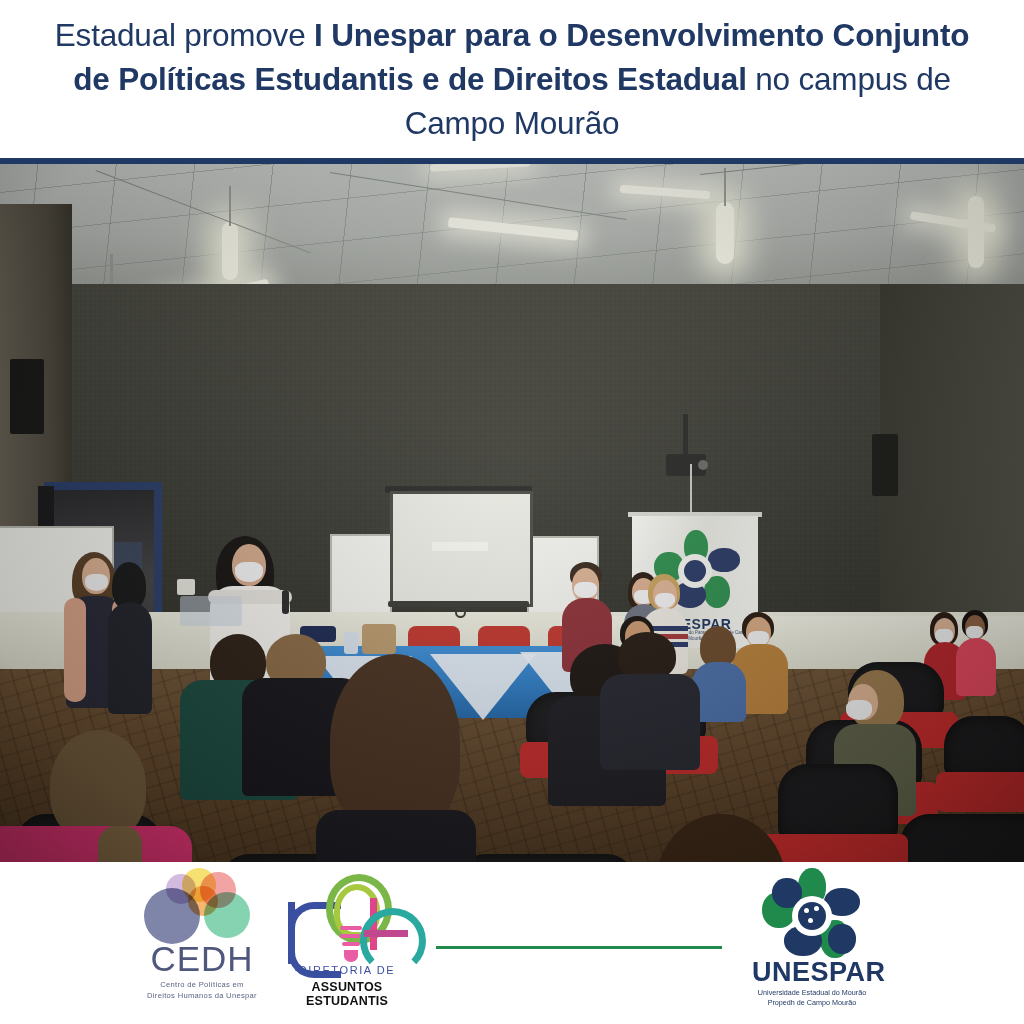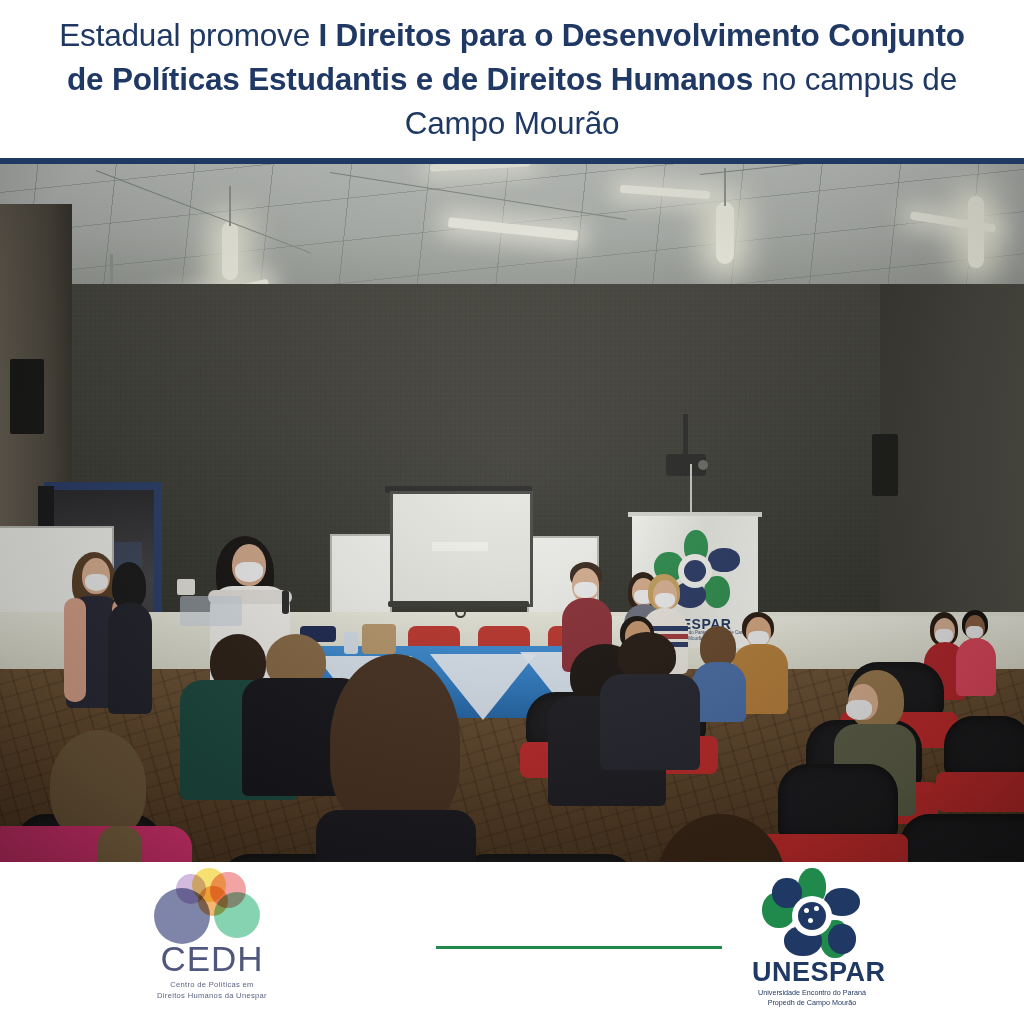--- a/index.html
+++ b/index.html
@@ -199,23 +199,23 @@
   .un-sub{position:absolute;left:0;top:116px;width:120px;text-align:center;
     color:#1f3864;font-size:7.2px;line-height:9.5px;}
 </style>
 </head>
 <body>
 
 <div class="poster">
 
   <div class="header">
     <div class="headline">
-      <span>Estadual promove </span><b>I Direitos para o Desenvolvimento</b>
+      <span>Estadual promove </span><b>I Unespar para o Desenvolvimento</b>
       <b>Conjunto de Políticas Estudantis e de Direitos</b>
-      <b>Humanos</b><span> no campus de Campo Mourão</span>
+      <b>Estadual</b><span> no campus de Campo Mourão</span>
     </div>
   </div>
   <div class="header-rule"></div>
 
   <div class="photo">
 
     <div class="ph ceiling"></div>
     <div class="ph ceil-grid"></div>
 
     <div class="tube" style="left:430px;top:-2px;width:100px;height:7px;transform:rotate(-3deg);"></div>
@@ -449,36 +449,53 @@
     <div class="person" style="left:620px;top:650px;">
       <div class="hair" style="left:36px;top:0;width:130px;height:140px;background:#3a2617;border-radius:52% 52% 42% 42%;"></div>
 
     </div>
 
     <div class="ph grain"></div>
   </div>
 
   <div class="footer">
 
-    <div class="logo" style="left:146px;top:8px;width:132px;height:140px;">
+    <div class="logo" style="left:136px;top:8px;width:132px;height:140px;">
       <div class="cedh-circles">
         <div class="cc" style="left:8px;top:18px;width:56px;height:56px;background:#5a6390;"></div>
         <div class="cc" style="left:30px;top:4px;width:30px;height:30px;background:#c7a6d6;"></div>
         <div class="cc" style="left:46px;top:-2px;width:34px;height:34px;background:#f5d84a;"></div>
         <div class="cc" style="left:64px;top:2px;width:36px;height:36px;background:#ef8a8a;"></div>
         <div class="cc" style="left:52px;top:16px;width:30px;height:30px;background:#f2a24a;"></div>
         <div class="cc" style="left:68px;top:22px;width:46px;height:46px;background:#62c79a;"></div>
       </div>
       <div class="cedh-word">CEDH</div>
       <div class="cedh-sub">
         <span>Centro de Políticas em</span><br>
         <span>Direitos Humanos da Unespar</span>
       </div>
     </div>
 
+    <div class="logo" style="left:282px;top:6px;width:130px;height:142px;">
+      <div class="dae-wrap">
+        <div class="dae-dbar"></div>
+        <div class="dae-d"></div>
+        <div class="dae-a"></div>
+        <div class="dae-bulb"></div>
+        <div class="dae-atail"></div>
+        <div class="dae-fil" style="left:58px;top:58px;width:22px;height:4px;"></div>
+        <div class="dae-fil" style="left:58px;top:66px;width:22px;height:4px;"></div>
+        <div class="dae-fil" style="left:60px;top:74px;width:18px;height:4px;"></div>
+        <div class="dae-fil" style="left:62px;top:82px;width:14px;height:12px;border-radius:0 0 50% 50%;"></div>
+        <div class="dae-e"></div>
+        <div class="dae-ebar"></div>
+      </div>
+      <div class="dae-txt1">DIRETORIA DE</div>
+      <div class="dae-txt2">ASSUNTOS ESTUDANTIS</div>
+    </div>
 
     <div class="logo" style="left:434px;top:22px;width:292px;height:126px;">
       <div class="pp-rule"></div>
     </div>
 
     <div class="logo" style="left:752px;top:10px;width:120px;height:140px;">
       <div class="umark" style="left:14px;top:0;width:92px;height:88px;">
         <div class="pet" style="left:32px;top:-4px;width:28px;height:38px;background:#1f8a4c;"></div>
         <div class="pet" style="left:58px;top:16px;width:36px;height:28px;background:#1f3864;"></div>
         <div class="pet" style="left:54px;top:48px;width:30px;height:38px;background:#1f8a4c;"></div>
@@ -487,19 +504,19 @@
         <div class="pet" style="left:6px;top:6px;width:30px;height:30px;background:#1f3864;"></div>
         <div class="pet" style="left:62px;top:52px;width:28px;height:30px;background:#1f3864;"></div>
         <div class="pet" style="left:26px;top:24px;width:40px;height:40px;background:#ffffff;border-radius:50%;"></div>
         <div class="pet" style="left:32px;top:30px;width:28px;height:28px;background:#1f3864;border-radius:50%;"></div>
         <div class="pet" style="left:38px;top:36px;width:5px;height:5px;background:#ffffff;border-radius:50%;"></div>
         <div class="pet" style="left:48px;top:34px;width:5px;height:5px;background:#ffffff;border-radius:50%;"></div>
         <div class="pet" style="left:42px;top:46px;width:5px;height:5px;background:#ffffff;border-radius:50%;"></div>
       </div>
       <div class="un-word">UNESPAR</div>
       <div class="un-sub">
-        <span>Universidade Encontro do Paraná</span><br>
+        <span>Universidade Estadual do Mourão</span><br>
         <span>Propedh de Campo Mourão</span>
       </div>
     </div>
 
   </div>
 </div>
 
 </body></html>

